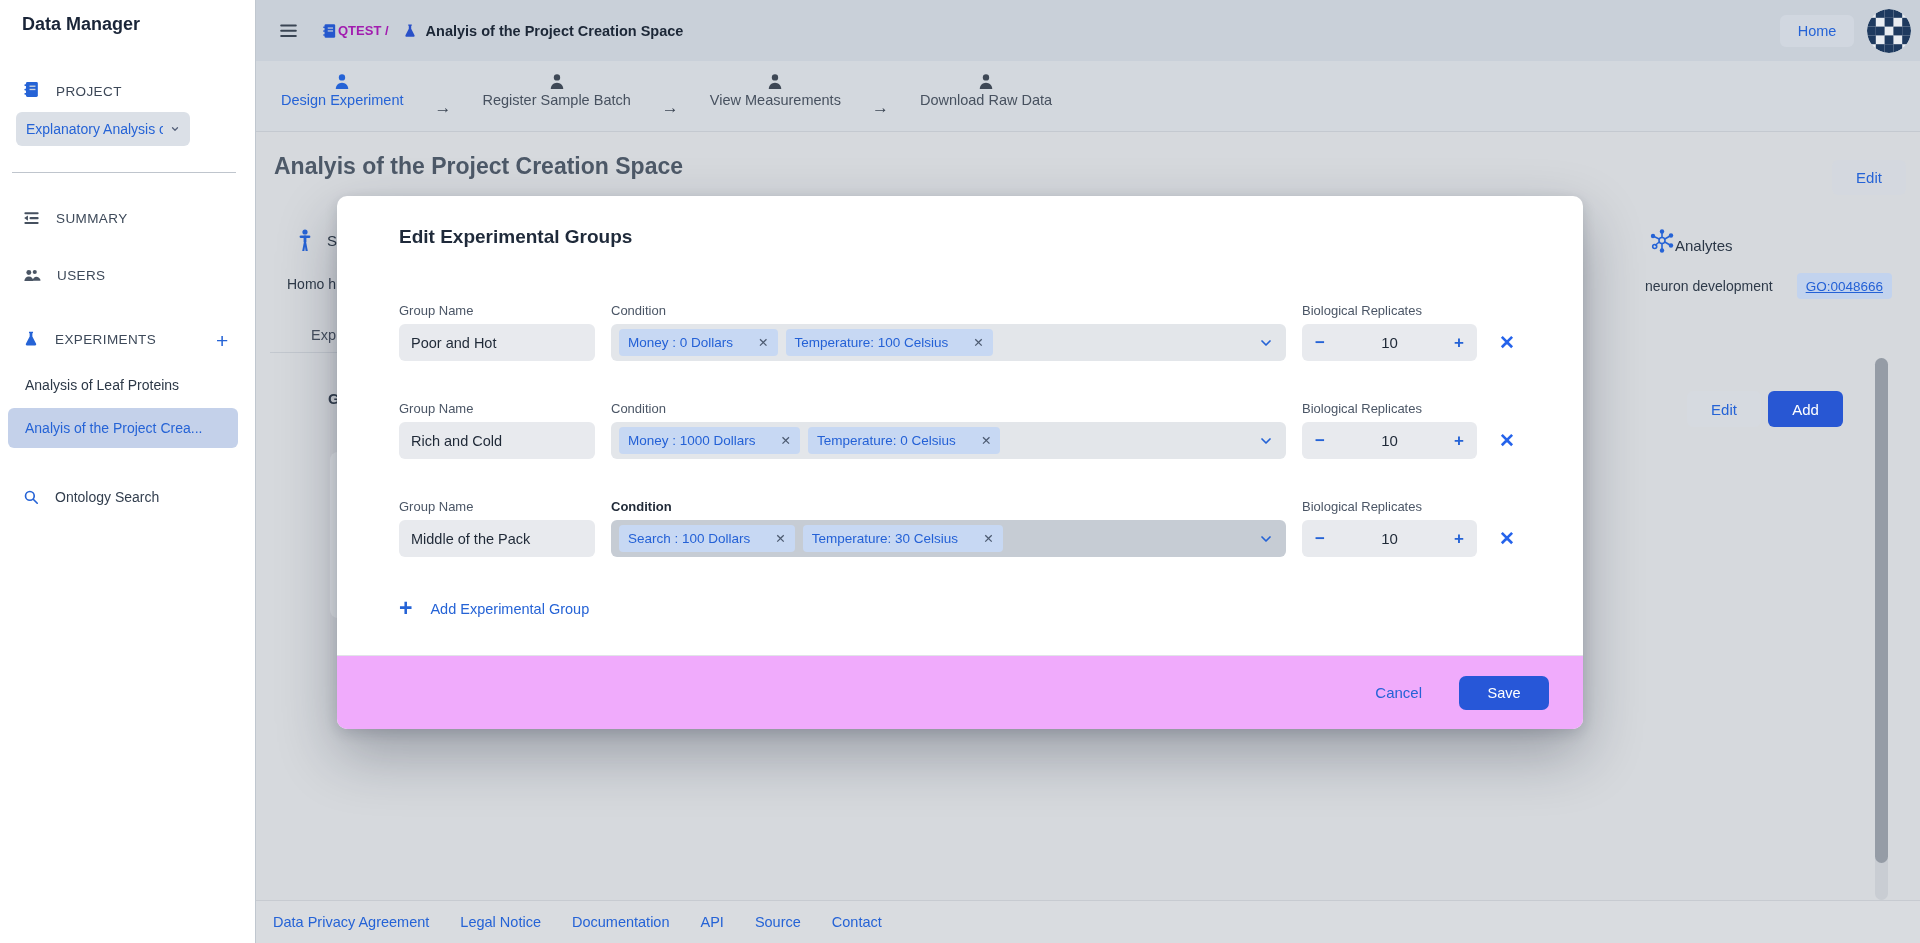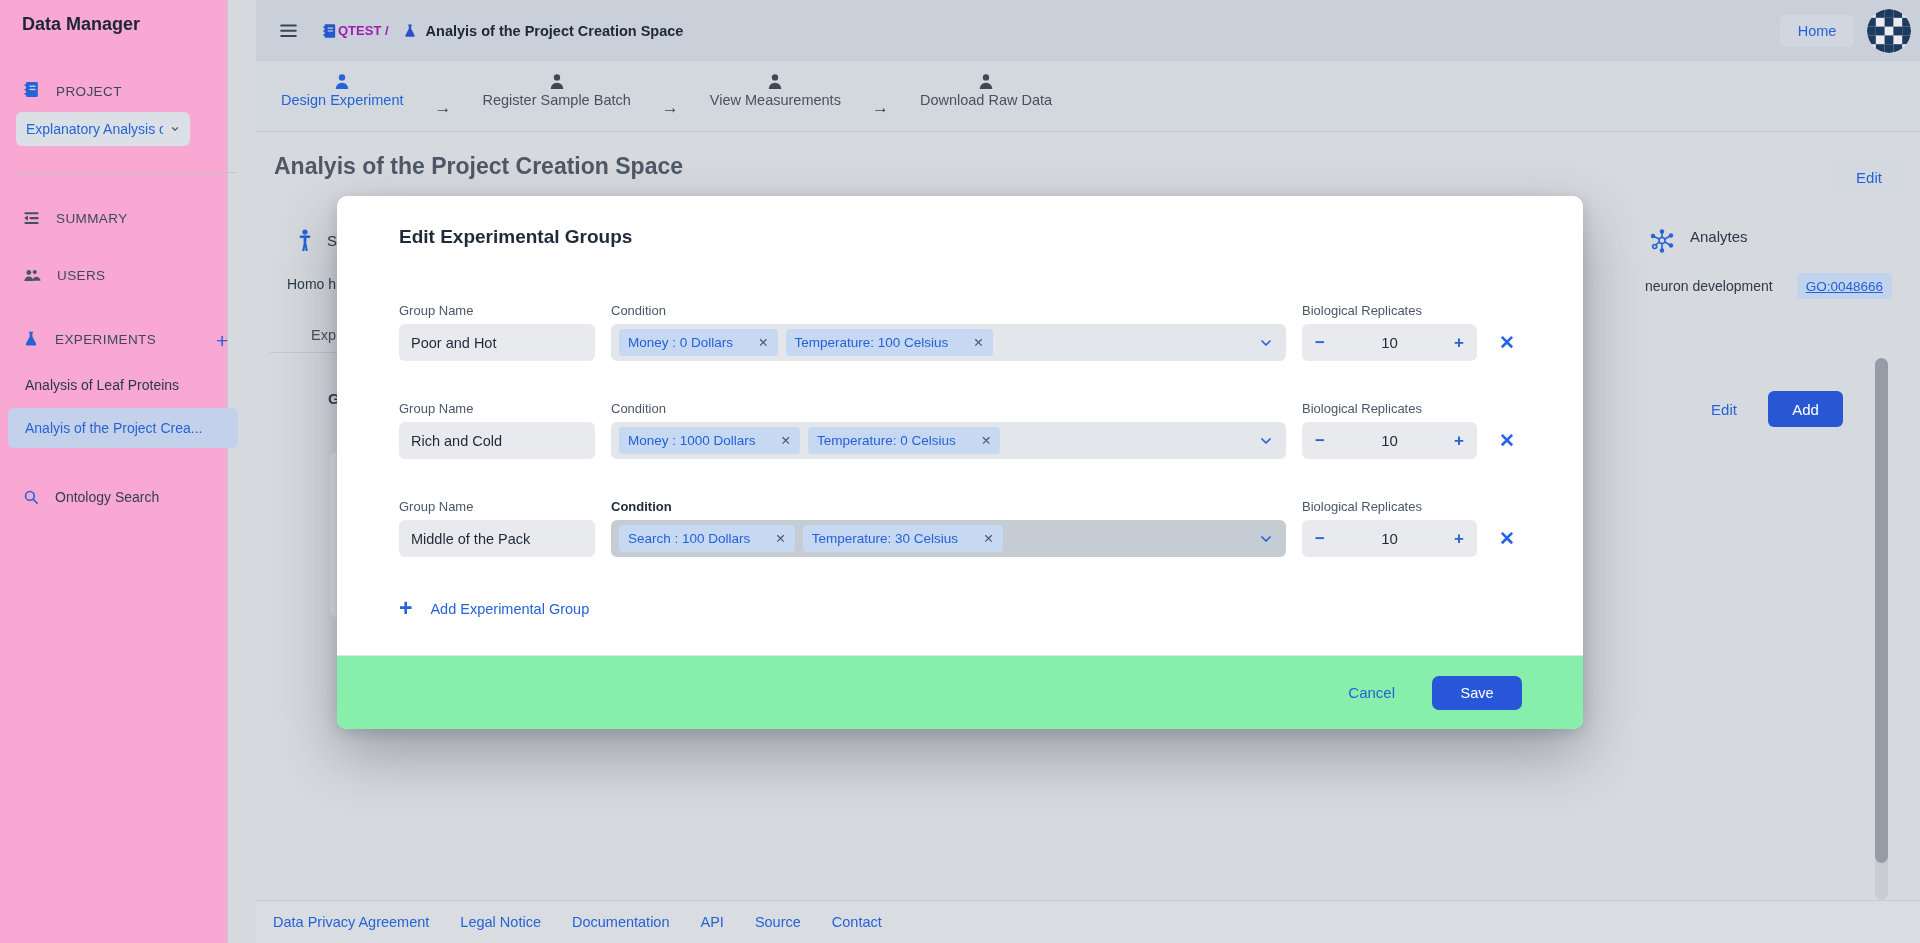--- a/index.html
+++ b/index.html
@@ -6,22 +6,22 @@
   html,body { width:1920px; height:943px; overflow:hidden; }
   body {
     font-family:"Liberation Sans", sans-serif;
     background:#d6d9dd;
     position:relative;
     color:#2e3a49;
   }
   .abs { position:absolute; }
 
   
-  .sidebar { position:absolute; left:0; top:0; width:228px; height:943px;
-             background:#f9a8d4; border-right:1px solid #c0c7cf; z-index:1; }
+  .sidebar { position:absolute; left:0; top:0; width:256px; height:943px;
+             background:#ffffff; border-right:1px solid #c0c7cf; z-index:1; }
   .app-title { position:absolute; left:22px; top:14px; font-size:18px; font-weight:700; color:#1a2538; }
   .proj-row { position:absolute; left:22px; top:80px; display:flex; align-items:center; gap:15px;
               font-size:13.5px; letter-spacing:.4px; color:#3c4757; }
   .proj-pill { position:absolute; left:16px; top:112px; width:174px; height:34px; background:#dbe0e7;
                border-radius:6px; display:flex; align-items:center; padding:0 10px; gap:7px;
                color:#2563d6; font-size:14px; cursor:pointer; }
   .proj-pill .txt { white-space:nowrap; overflow:hidden; }
   .side-div { position:absolute; left:12px; top:172px; width:224px; border-top:1px solid #bfc5cd; }
   .nav-item { position:absolute; left:22px; display:flex; align-items:center; gap:15px;
               font-size:13.5px; letter-spacing:.4px; color:#3d4959; cursor:pointer; }
@@ -62,21 +62,21 @@
 
   
   .bgfrag { z-index:0; }
   .species-ic { left:293px; top:228px; color:#2563d6; }
   .species-letter { left:327px; top:232px; font-size:15px; font-weight:500; color:#2c3847; }
   .species-val { left:287px; top:276px; font-size:14px; color:#2e3a49; }
   .tab-partial { left:311px; top:327px; font-size:14.5px; color:#46505f; }
   .tab-div { left:270px; top:352px; width:70px; border-top:1px solid #c3c8cf; }
   .groups-letter { left:328px; top:390px; font-size:15px; font-weight:700; color:#333f4e; }
   .card-sliver { left:330px; top:452px; width:18px; height:166px; background:#e2e5e9; border-radius:8px 0 0 8px; }
-  .analytes-row { left:1649px; top:228px; display:flex; align-items:flex-start; gap:15px; }
+  .analytes-row { left:1649px; top:228px; display:flex; align-items:flex-end; gap:0; }
   .analytes-lbl { font-size:15px; font-weight:500; color:#2b3747; }
   .analyte-line { left:1645px; top:273px; display:flex; align-items:center; gap:24px; }
   .analyte-name { font-size:14px; color:#2e3a49; }
   .go-badge { background:#c2d3ee; border-radius:4px; padding:4px 9px; }
   .go-link { font-size:13.5px; color:#2461d6; text-decoration:underline; cursor:pointer; }
   .edit-bg { left:1687px; top:391px; width:74px; height:36px; background:#d6dae0; border:none;
              border-radius:6px; color:#2563d6; font-size:15px; font-family:inherit; cursor:pointer; }
   .add-bg { left:1768px; top:391px; width:75px; height:36px; background:#2857d3; border:none;
             border-radius:6px; color:#fff; font-size:15px; font-family:inherit; cursor:pointer; }
   .scroll-track { left:1875px; top:358px; width:13px; height:542px; background:#c9cdd3; border-radius:7px; }
@@ -109,23 +109,23 @@
   .select .chev { position:absolute; right:12px; display:flex; }
   .rep-box { height:37px; background:#e8eaee; border-radius:6px; display:flex; align-items:center;
              justify-content:space-between; padding:0 13px; }
   .rep-btn { color:#2563d6; font-size:17px; font-weight:700; background:none; border:none;
              font-family:inherit; cursor:pointer; line-height:1; }
   .rep-val { font-size:15px; color:#1f2937; }
   .row-del { color:#2563eb; font-size:19px; font-weight:800; text-align:center; cursor:pointer; }
   .add-group { display:flex; align-items:center; gap:18px; margin-top:5px; color:#2563d6; cursor:pointer; width:fit-content; }
   .add-plus { font-size:23px; font-weight:700; line-height:1; }
   .add-lbl { font-size:14.5px; }
-  .modal-footer { position:absolute; left:0; right:0; bottom:0; height:74px; background:#86efac;
+  .modal-footer { position:absolute; left:0; right:0; bottom:0; height:74px; background:#f0abfc;
                   border-top:1px solid #e1e4e8; border-radius:0 0 10px 10px; display:flex;
-                  align-items:center; justify-content:flex-end; gap:37px; padding-right:61px; }
+                  align-items:center; justify-content:flex-end; gap:37px; padding-right:34px; }
   .cancel-btn { color:#2563d6; font-size:15px; background:none; border:none; font-family:inherit; cursor:pointer; }
   .save-btn { width:90px; height:34px; background:#2757d8; color:#fff; border:none; border-radius:7px;
               font-size:14.5px; font-weight:500; font-family:inherit; cursor:pointer; }
 </style>
 </head>
 <body>
 
 <aside class="sidebar">
   <div class="app-title">Data Manager</div>
 

